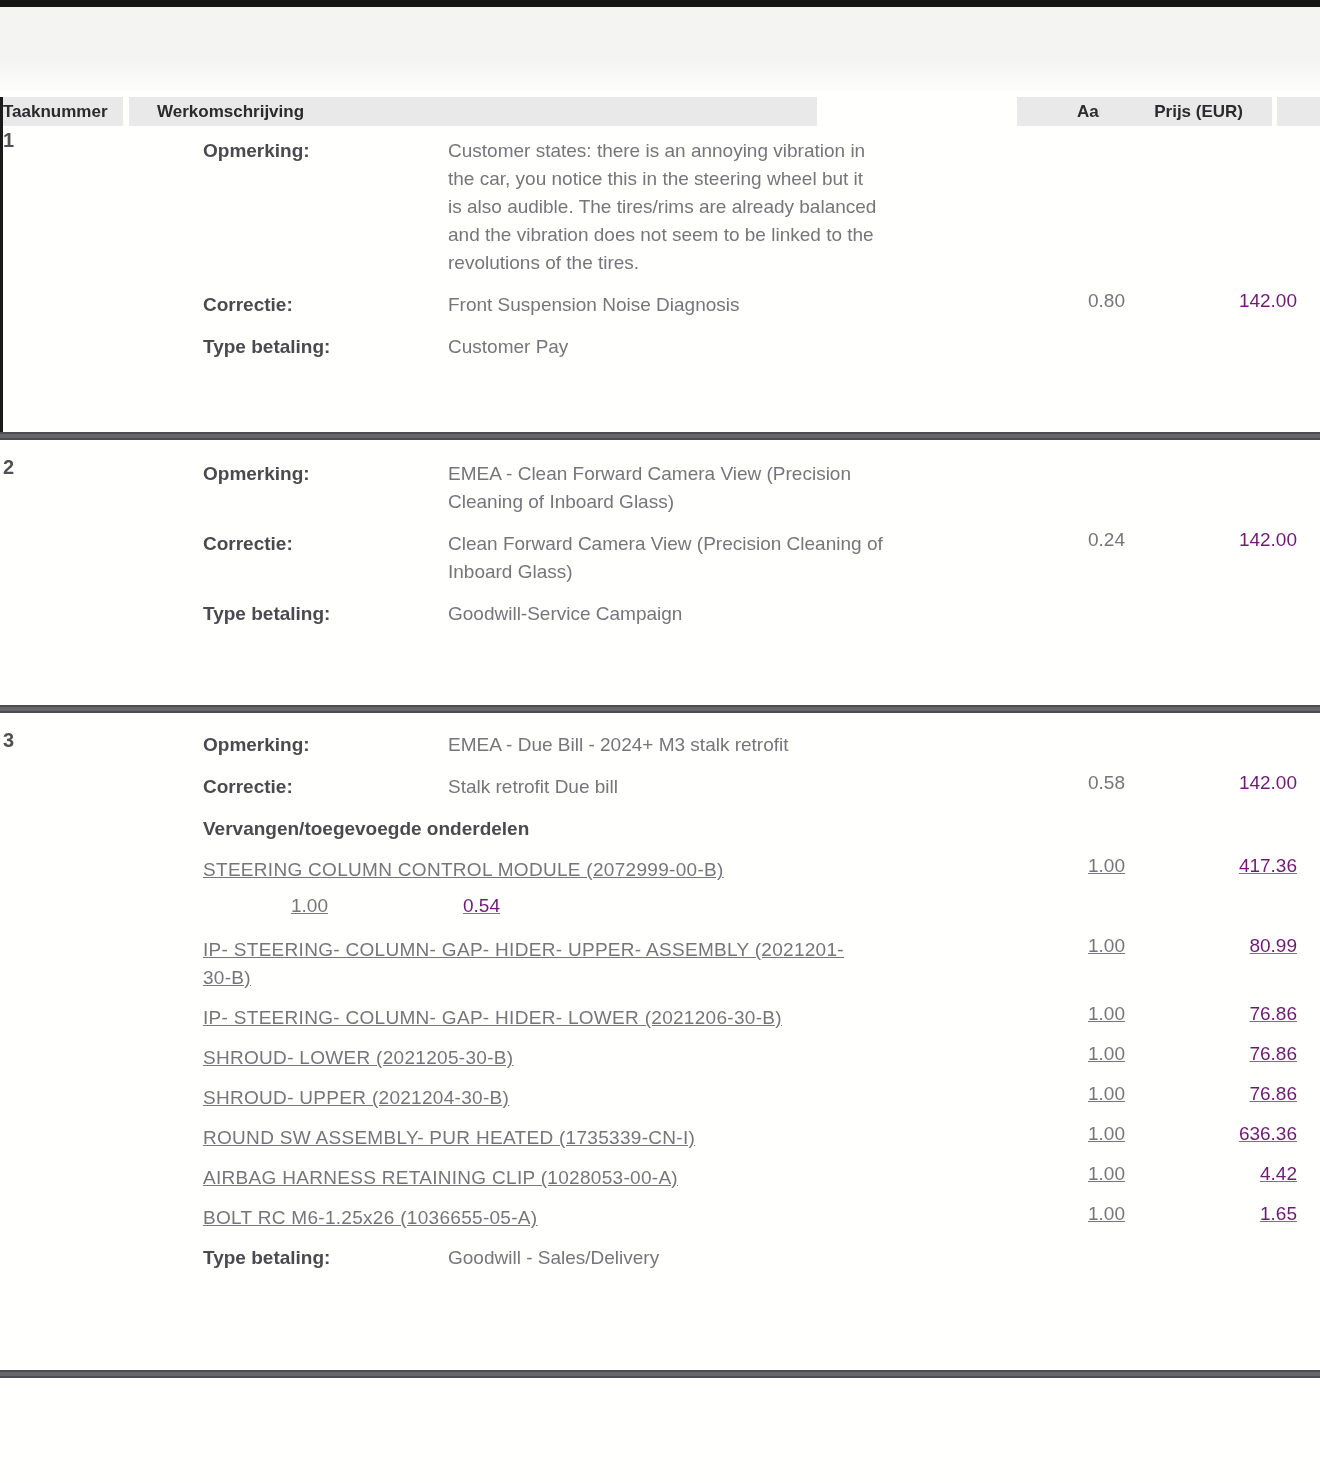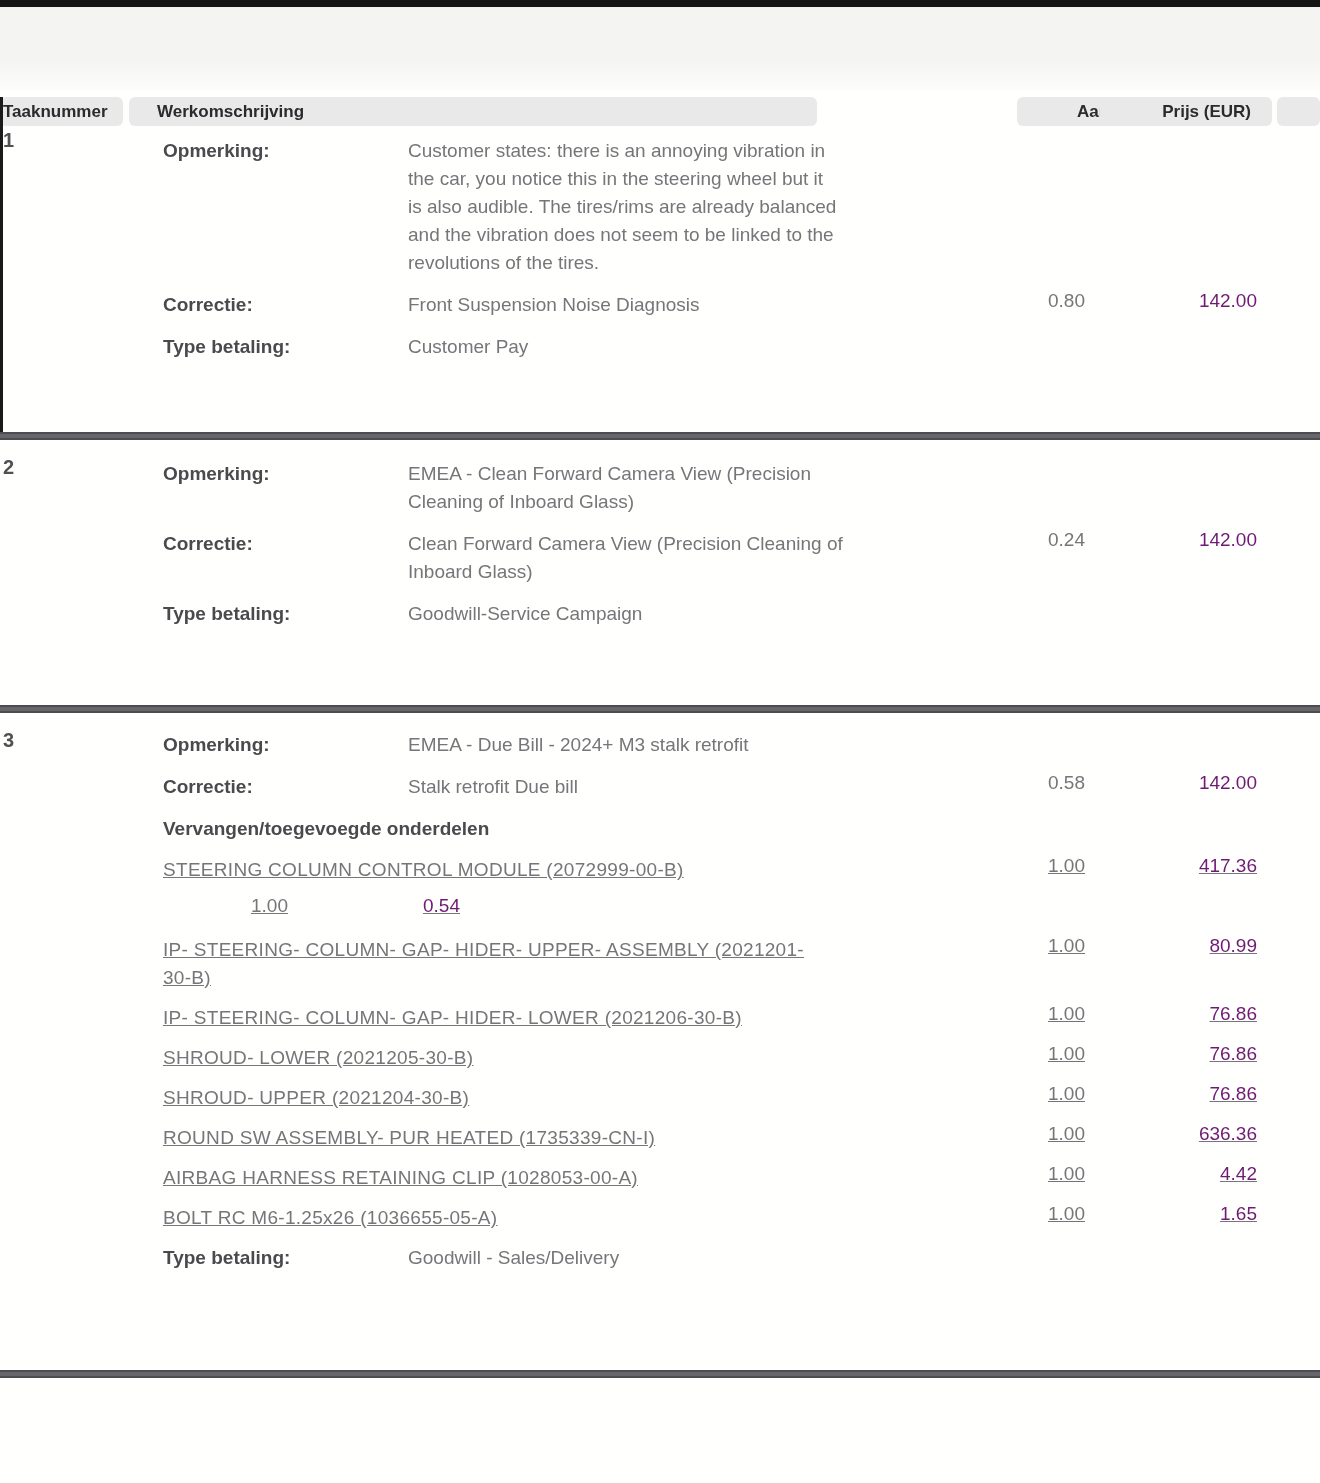--- a/index.html
+++ b/index.html
@@ -14,37 +14,37 @@
   .page { position: absolute; inset: 0; }
 
   
   .top-bar  { position: absolute; left: 0; top: 0; width: 1320px; height: 7px; background: #151515; }
   .top-band { position: absolute; left: 0; top: 7px; width: 1320px; height: 84px;
               background: linear-gradient(180deg, #f4f4f2 0%, #f4f4f2 62%, #fdfdfc 100%); }
 
   
   .table-header { position: absolute; left: 0; top: 97px; width: 1320px; height: 29px; }
   .hbox { position: absolute; top: 0; height: 29px; background: #e9e9e9;
-          font-size: 17px; font-weight: 700; color: #2b2b2e; line-height: 29px; box-sizing: border-box; border-radius: 6px; }
+          font-size: 17px; font-weight: 700; color: #2b2b2e; line-height: 29px; box-sizing: border-box; }
   .hbox-taak   { left: 0;      width: 123px; padding-left: 3px;  }
   .hbox-werk   { left: 129px;  width: 688px; padding-left: 28px; }
   .hbox-aantal { left: 1017px;  width: 114px; padding-right: 2px; text-align: right; }
-  .hbox-prijs  { left: 1100px; width: 172px; padding-right: 21px; text-align: right; }
+  .hbox-prijs  { left: 1100px; width: 172px; padding-right: 29px; text-align: right; }
   .hbox-end    { left: 1277px; width: 43px; }
 
   .left-edge { position: absolute; left: 0; top: 97px; width: 3px; height: 340px; background: #1a1a1a; }
 
   
   .divider { position: absolute; left: 0; width: 1320px; height: 4px;
              background: #66666b; border-top: 2px solid #4c4c51; border-bottom: 2px solid #4c4c51; }
 
   
   .task-number { position: absolute; left: 3px; font-size: 20px; font-weight: 600; color: #515155; line-height: 24px; }
   .rows { position: absolute; left: 163px; width: 1157px; }
-  .row { display: flex; align-items: flex-start; margin-bottom: 14px; }
+  .row { display: flex; align-items: flex-start; margin-bottom: 14px; margin-left: 40px; }
   .row.part { margin-bottom: 12px; text-decoration: underline; }
   .row.heading { margin-bottom: 13px; }
   .row:last-child { margin-bottom: 0; }
 
   .cell-label { flex: none; width: 245px; font-size: 19px; line-height: 28px;
                 font-weight: 700; color: #4a4a4e; }
   .cell-value { flex: none; width: 552px; font-size: 19px; line-height: 28px;
                 color: #76767a; white-space: pre-line; }
   .cell-part  { flex: none; width: 797px; font-size: 19px; line-height: 28px;
                 color: #76767a; white-space: pre-line; letter-spacing: 0.3px; }

